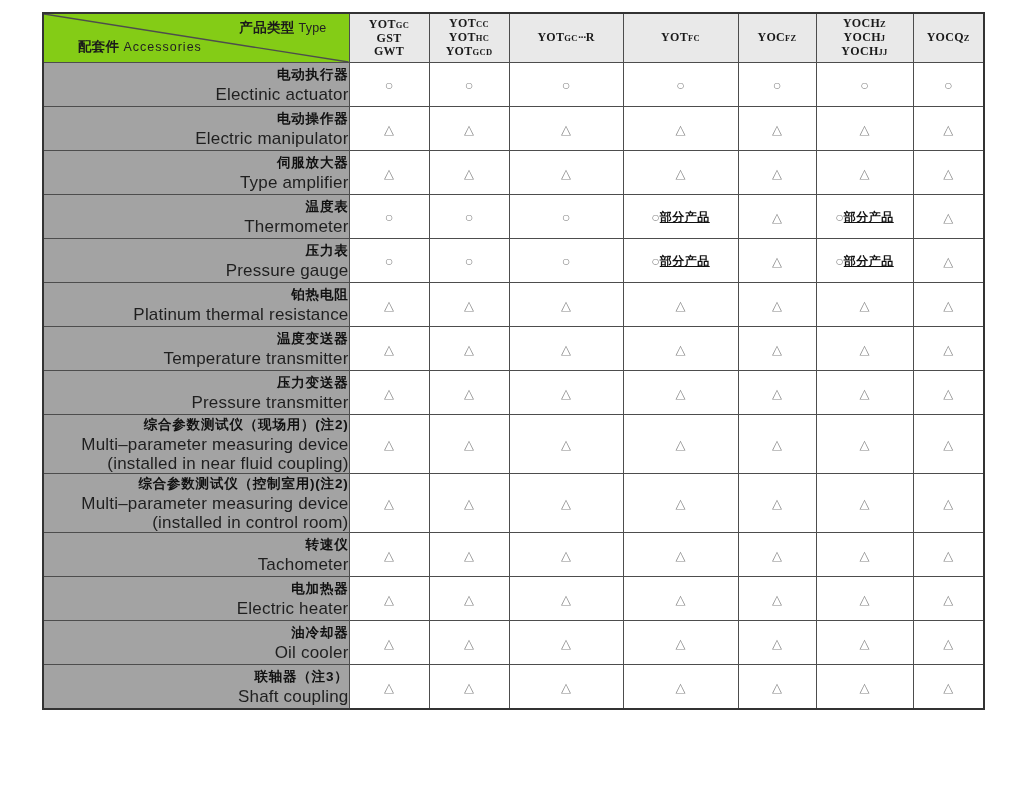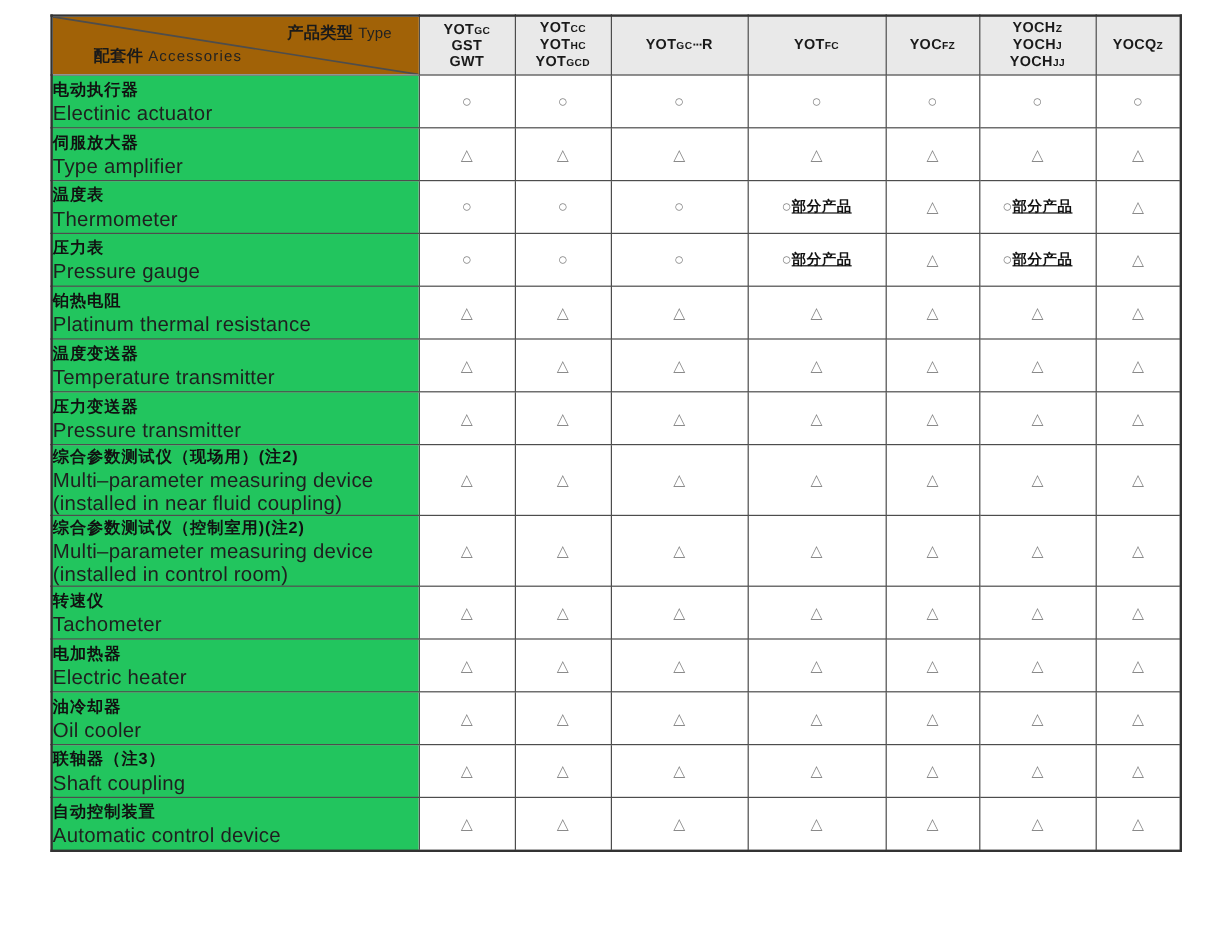--- a/index.html
+++ b/index.html
@@ -27,42 +27,42 @@
   thead th{
     background:#e9e9e9;
     height:48px;
     font-size:12px;
     font-weight:bold;
     text-align:center;
     line-height:13px;
     border-bottom:2px solid #333;
     letter-spacing:0.3px;
   }
-  .hline{white-space:nowrap;}
+  .hline{white-space:nowrap;font-family:Liberation Serif, serif;}
   .subsc{font-size:8.5px;font-weight:bold;}
   .dots{font-size:11px;font-weight:bold;letter-spacing:-1px;}
   
-  th.corner{position:relative;background:#a16207;overflow:hidden;}
+  th.corner{position:relative;background:#84cc16;overflow:hidden;}
   th.corner svg{position:absolute;left:0;top:0;width:100%;height:100%;}
   .corner-tr{
     position:absolute;top:5px;right:22px;
     font-size:13.5px;font-weight:bold;text-align:right;
   }
   .corner-tr .en{font-weight:normal;font-size:12.5px;color:#222;}
   .corner-bl{
     position:absolute;bottom:5px;left:10px;
     font-size:13.5px;font-weight:bold;text-align:left;margin-left:24px;
   }
   .corner-bl .en{font-weight:normal;font-size:12.5px;color:#222;letter-spacing:1px;}
   
   tbody tr{height:44px;}
   td.rowlabel{
     padding:3px 4px 3px 24px;
-    text-align:left;
-    background:#22c55e;
+    text-align:right;
+    background:#a3a3a3;
   }
   .zh{
     font-size:13.5px;font-weight:bold;color:#111;
     letter-spacing:0.8px;line-height:20px;
   }
   .en{
     font-size:17px;color:#1f1f1f;line-height:19px;letter-spacing:0.2px;
   }
   td.compat{
     text-align:center;
@@ -151,20 +151,33 @@
           <td class="compat"><span class="sym circ">○</span></td>
           <td class="compat"><span class="sym circ">○</span></td>
           <td class="compat"><span class="sym circ">○</span></td>
           <td class="compat"><span class="sym circ">○</span></td>
           <td class="compat"><span class="sym circ">○</span></td>
           <td class="compat"><span class="sym circ">○</span></td>
           <td class="compat"><span class="sym circ">○</span></td>
         </tr>
         <tr>
           <td class="rowlabel">
+            <div class="zh">电动操作器</div>
+            <div class="en">Electric manipulator</div>
+          </td>
+          <td class="compat"><span class="sym">△</span></td>
+          <td class="compat"><span class="sym">△</span></td>
+          <td class="compat"><span class="sym">△</span></td>
+          <td class="compat"><span class="sym">△</span></td>
+          <td class="compat"><span class="sym">△</span></td>
+          <td class="compat"><span class="sym">△</span></td>
+          <td class="compat"><span class="sym">△</span></td>
+        </tr>
+        <tr>
+          <td class="rowlabel">
             <div class="zh">伺服放大器</div>
             <div class="en">Type amplifier</div>
           </td>
           <td class="compat"><span class="sym">△</span></td>
           <td class="compat"><span class="sym">△</span></td>
           <td class="compat"><span class="sym">△</span></td>
           <td class="compat"><span class="sym">△</span></td>
           <td class="compat"><span class="sym">△</span></td>
           <td class="compat"><span class="sym">△</span></td>
           <td class="compat"><span class="sym">△</span></td>
@@ -298,33 +311,20 @@
           <td class="compat"><span class="sym">△</span></td>
           <td class="compat"><span class="sym">△</span></td>
           <td class="compat"><span class="sym">△</span></td>
           <td class="compat"><span class="sym">△</span></td>
           <td class="compat"><span class="sym">△</span></td>
         </tr>
         <tr>
           <td class="rowlabel">
             <div class="zh">联轴器（注3）</div>
             <div class="en">Shaft coupling</div>
-          </td>
-          <td class="compat"><span class="sym">△</span></td>
-          <td class="compat"><span class="sym">△</span></td>
-          <td class="compat"><span class="sym">△</span></td>
-          <td class="compat"><span class="sym">△</span></td>
-          <td class="compat"><span class="sym">△</span></td>
-          <td class="compat"><span class="sym">△</span></td>
-          <td class="compat"><span class="sym">△</span></td>
-        </tr>
-        <tr>
-          <td class="rowlabel">
-            <div class="zh">自动控制装置</div>
-            <div class="en">Automatic control device</div>
           </td>
           <td class="compat"><span class="sym">△</span></td>
           <td class="compat"><span class="sym">△</span></td>
           <td class="compat"><span class="sym">△</span></td>
           <td class="compat"><span class="sym">△</span></td>
           <td class="compat"><span class="sym">△</span></td>
           <td class="compat"><span class="sym">△</span></td>
           <td class="compat"><span class="sym">△</span></td>
         </tr>
       </tbody>

